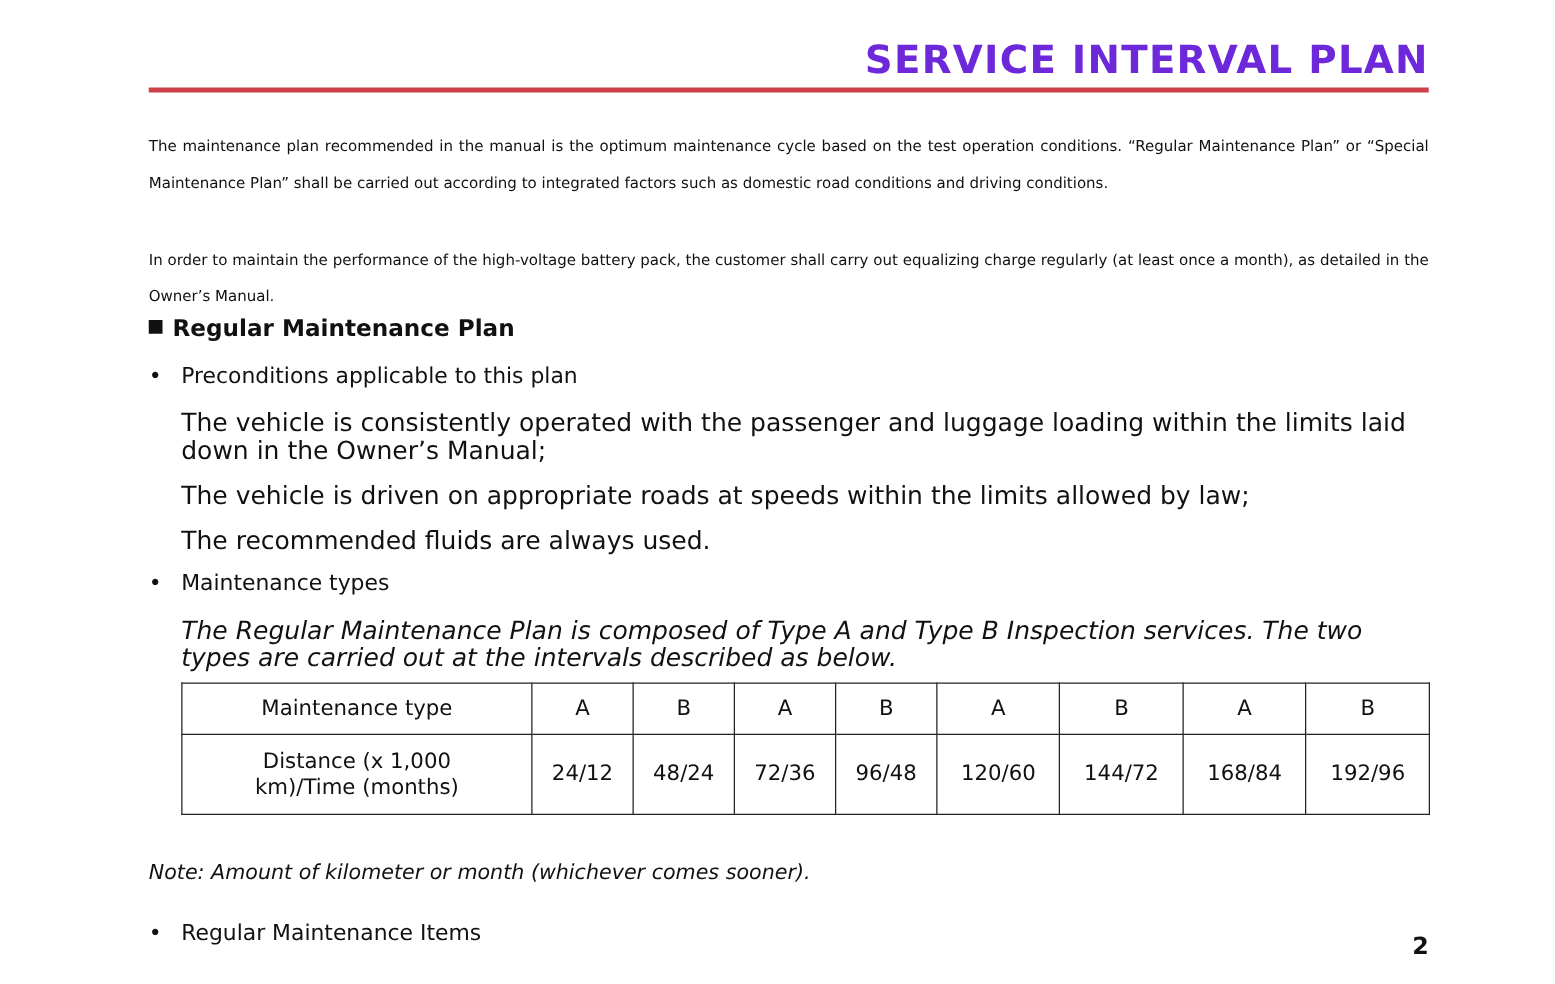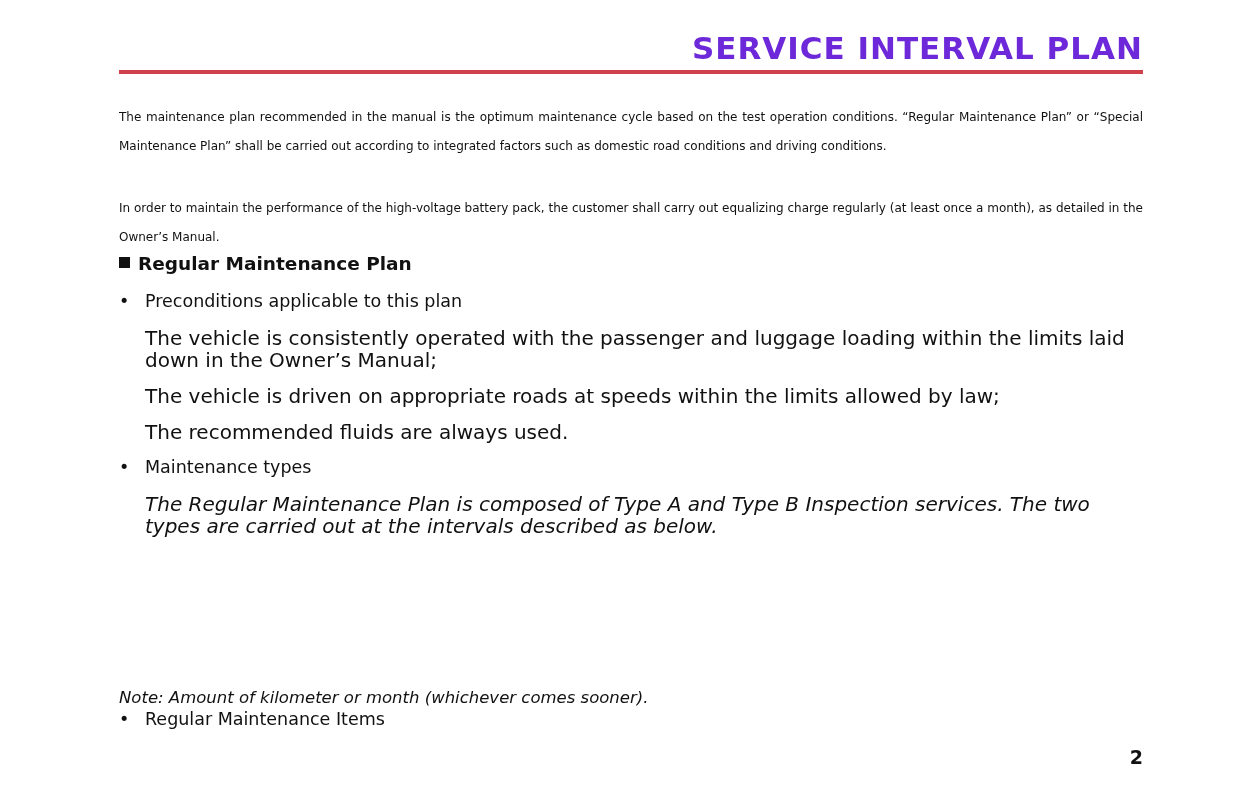--- a/index.html
+++ b/index.html
@@ -45,22 +45,44 @@
 <div class="sub" style="top:385px;">The vehicle is driven on appropriate roads at speeds within the limits allowed by law;</div>
 <div class="sub" style="top:421px;">The recommended fluids are always used.</div>
 
 <div class="bullet" style="top:457px;">
   <span class="dot">•</span><span>Maintenance types</span>
 </div>
 <div class="sub" style="top:493px;font-style:italic;">The Regular Maintenance Plan is composed of Type A and Type B Inspection services. The two types are carried out at the intervals described as below.</div>
 
 <table>
   <tbody>
+      <tr class="r1">
+    <td class="first">Maintenance type</td>
+    <td>A</td>
+    <td>B</td>
+    <td>A</td>
+    <td>B</td>
+    <td>A</td>
+    <td>B</td>
+    <td>A</td>
+    <td>B</td>
+  </tr>
+  <tr class="r2">
+    <td class="first" style="padding:0 28px;">Distance (x 1,000 km)/Time (months)</td>
+    <td>24/12</td>
+    <td>48/24</td>
+    <td>72/36</td>
+    <td>96/48</td>
+    <td>120/60</td>
+    <td>144/72</td>
+    <td>168/84</td>
+    <td>192/96</td>
+  </tr>
 </tbody>
   </table>
 
 <div class="note">Note: Amount of kilometer or month (whichever comes sooner).</div>
 
-<div class="bullet" style="top:709px;">
+<div class="bullet" style="top:737px;">
   <span class="dot">•</span><span>Regular Maintenance Items</span>
 </div>
 
 <div class="pagenum">2</div>
 
 </body></html>

